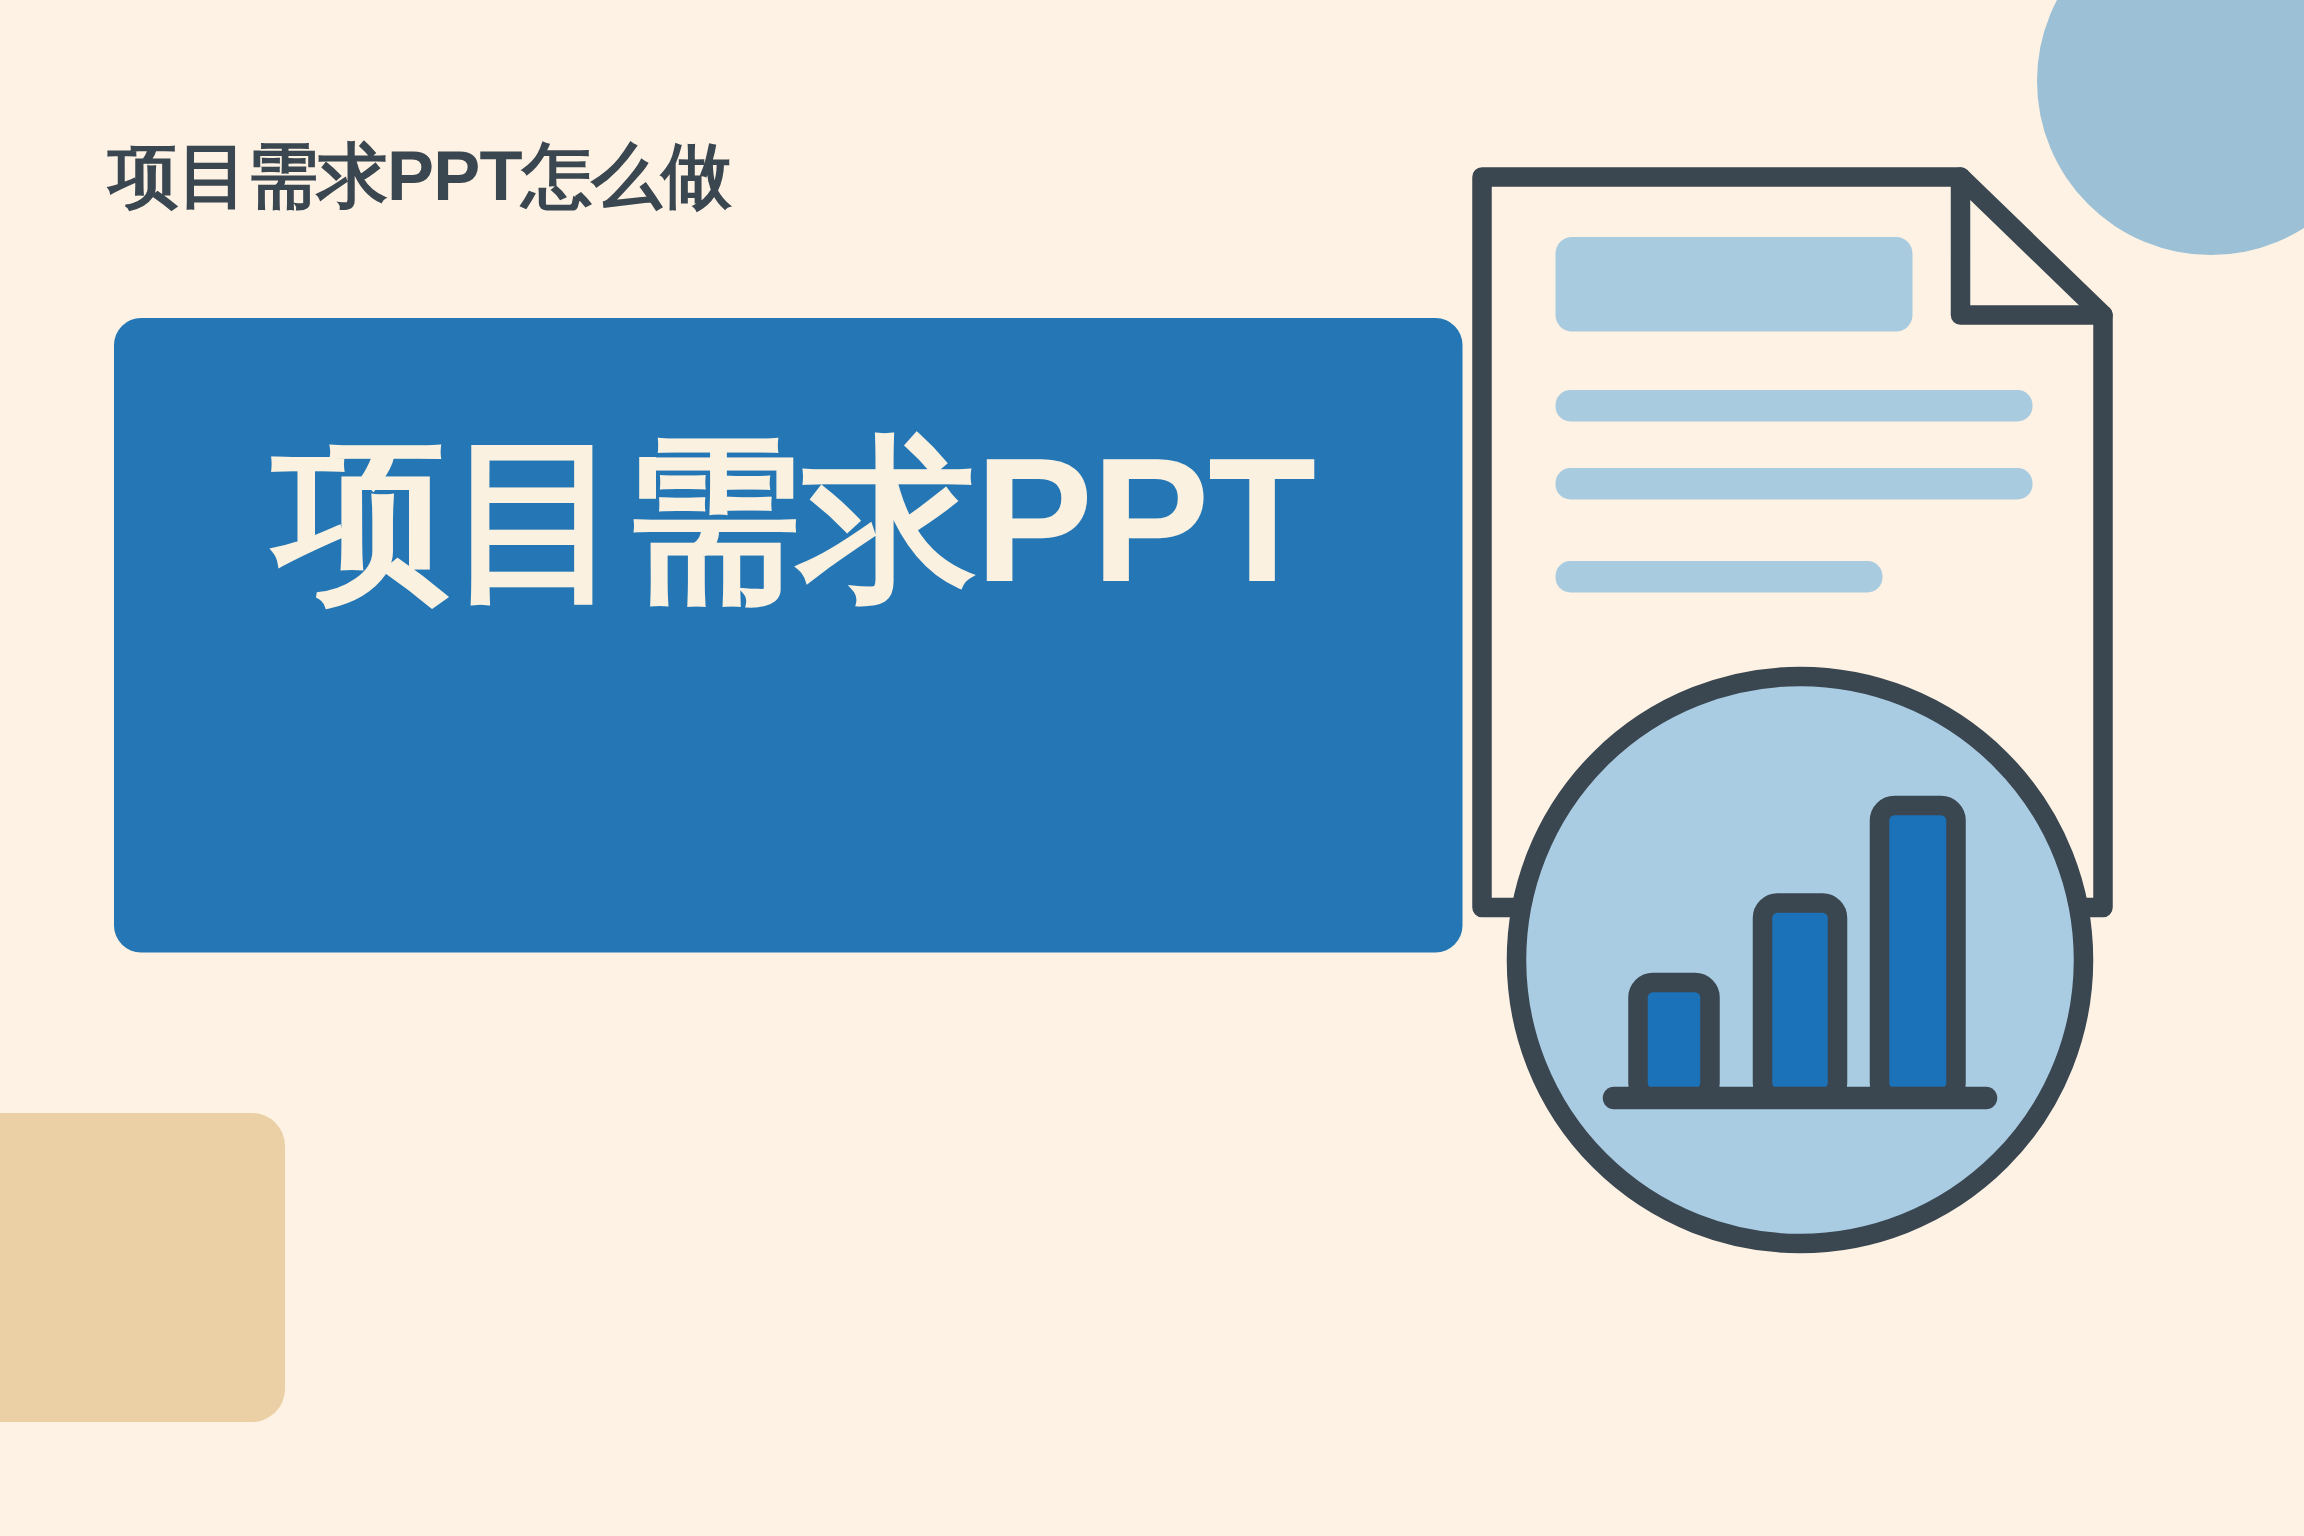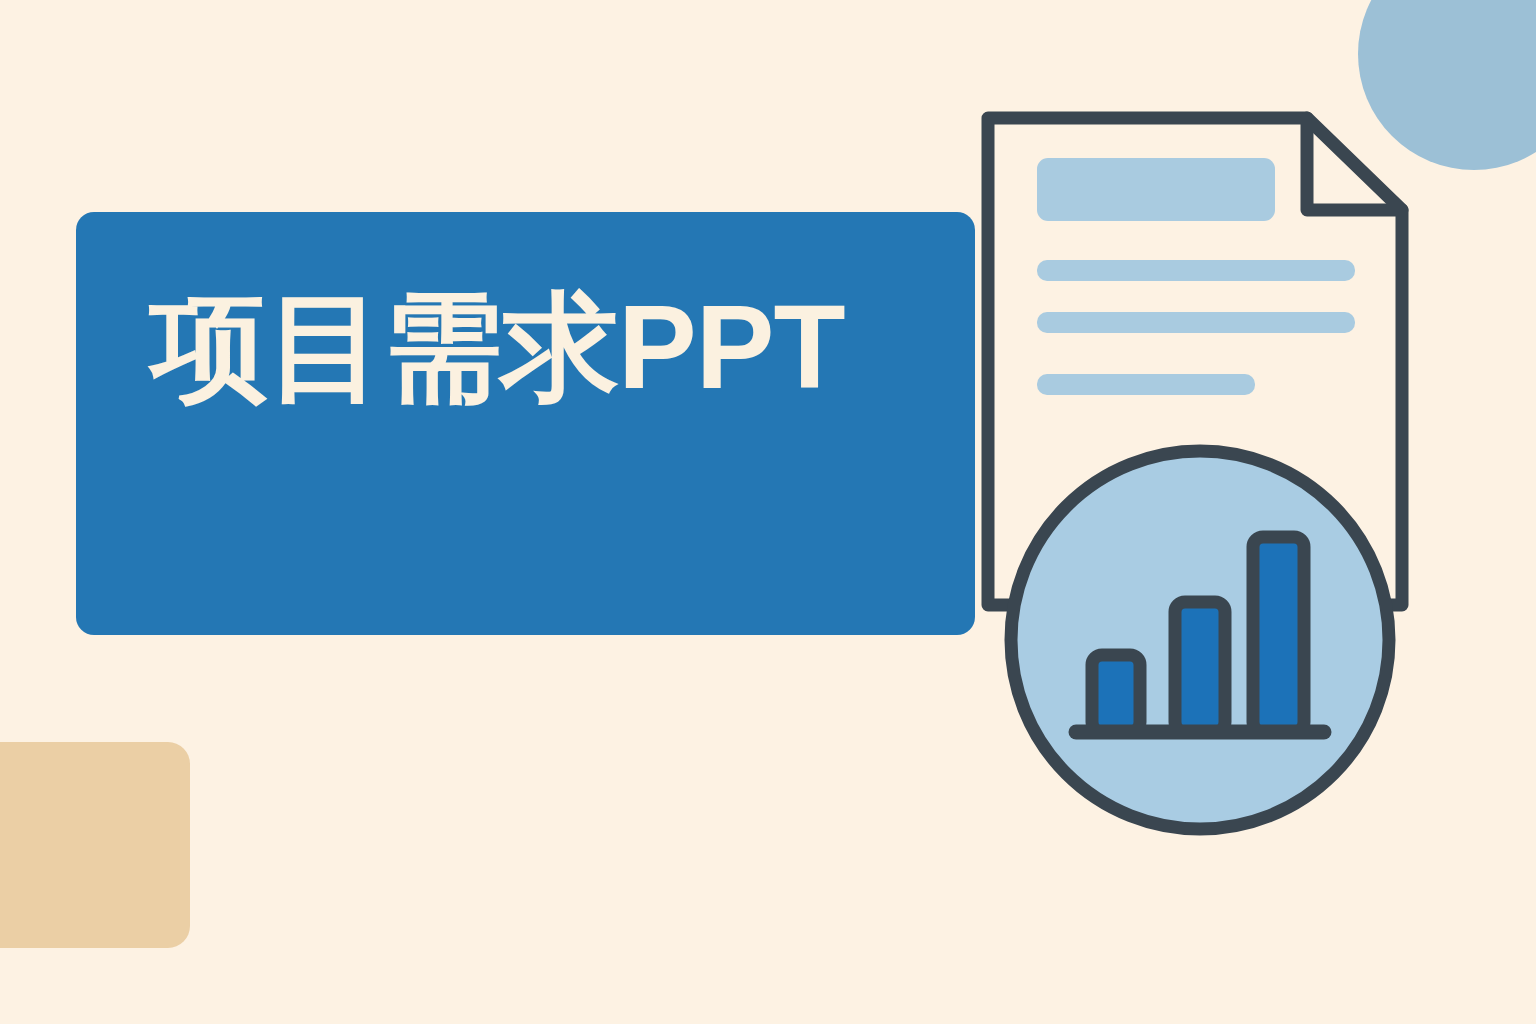--- a/index.html
+++ b/index.html
@@ -53,21 +53,21 @@
   .title-text {
     position:absolute;
     left:74px; top:54px;
     width:820px;
     color:#FBF1E0;
     font-size:118px;
     font-weight:bold;
     line-height:1.38;
     letter-spacing:-1px;
   }
-  .title-line { display:block; white-space:nowrap; }
+  .title-line { display:block; white-space:nowrap;margin-left:32px; }
 
   
   .doc-wrap {
     position:absolute;
     left:955px; top:78px;
     width:470px; height:545px;
   }
   .doc-svg { display:block; width:470px; height:545px; }
 
   
@@ -79,20 +79,21 @@
   .chart-svg { display:block; width:400px; height:400px; }
 </style>
 </head>
 <body>
 
 <div id="stage">
 
   <div class="deco-circle-tr"></div>
   <div class="deco-rect-bl"></div>
 
+  <div class="kicker">项目需求PPT怎么做</div>
 
   <div class="title-banner">
     <div class="title-text">
       <span class="title-line">项目需求PPT</span>
     </div>
   </div>
 
   <div class="doc-wrap">
     <svg class="doc-svg" viewBox="0 0 470 545">
       <path d="M33 40 L352 40 L447 132 L447 527 L33 527 Z" fill="#FDF2E3" stroke="#3A4650" stroke-width="13" stroke-linejoin="round" stroke-linecap="round"></path>

